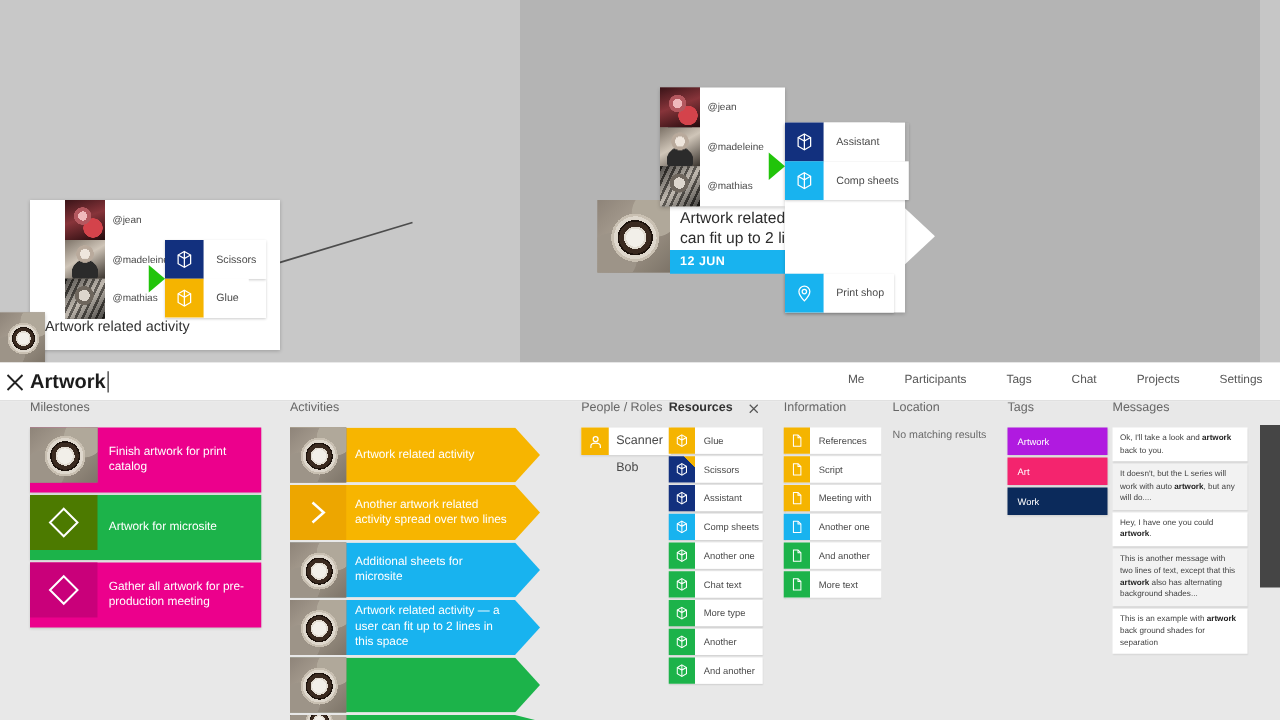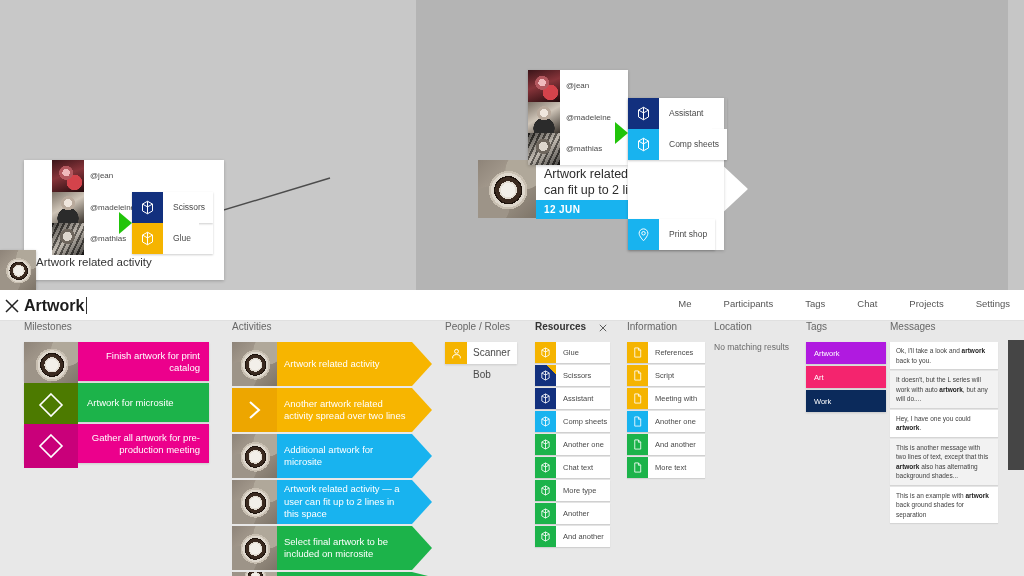--- a/index.html
+++ b/index.html
@@ -91,21 +91,21 @@
   .navtabs { position: absolute; right: 14px; top: 8px; display: flex; gap: 32px; }
   .navtabs span { font-size: 9.5px; color: #555; cursor: pointer; }
 
   .cols { position: absolute; left: 0; top: 31px; width: 1024px; height: 255px; }
   .col { position: absolute; top: 0; }
   .col-h { font-size: 10px; color: #666; margin-bottom: 10px; white-space: nowrap; }
   .col-h.active { font-weight: bold; color: #333; }
   .col-h .cx { display: inline-block; margin-left: 10px; vertical-align: -2px; cursor: pointer; }
 
   
-  .ms { display: flex; height: 39px; margin-bottom: 2px; box-shadow: 0 1px 2px rgba(0,0,0,.13); text-align: right; }
+  .ms { display: flex; height: 52px; margin-bottom: 2px; box-shadow: 0 1px 2px rgba(0,0,0,.13); }
   .ms .ic { width: 54px; height: 44px; display: flex; align-items: center; justify-content: center; }
   .ms .tx { flex: 1; display: flex; align-items: center; padding: 0 9px; font-size: 9.5px; line-height: 12px; color: #fff; }
 
   
   .act { position: relative; height: 44px; margin-bottom: 2px; width: 200px; }
   .act .bg { position: absolute; inset: 0; clip-path: polygon(0 0, 90% 0, 100% 50%, 90% 100%, 0 100%); }
   .act .ic { position: absolute; left: 0; top: 0; width: 45px; height: 44px; display: flex; align-items: center; justify-content: center; }
   .act .tx { position: absolute; left: 52px; top: 0; right: 24px; height: 44px; display: flex; align-items: center;
              font-size: 9.5px; line-height: 12.5px; color: #fff; }
 
@@ -298,39 +298,38 @@
           <div class="ic" style="background:#eda600">
             <svg width="20" height="22" viewBox="0 0 20 22">
                 <path d="M5 3 L14 11 L5 19" fill="none" stroke="#fff" stroke-width="2"></path>
               </svg>
           </div>
           <div class="tx">Another artwork related activity spread over two lines</div>
         </div>
         <div class="act">
           <div class="bg" style="background:#18b3ef"></div>
           <div class="ic thumb-coffee"></div>
-          <div class="tx">Additional artwork for microsite</div>
+          <div class="tx">Additional sheets for microsite</div>
         </div>
         <div class="act">
           <div class="bg" style="background:#18b3ef"></div>
           <div class="ic thumb-coffee"></div>
           <div class="tx">Artwork related activity — a user can fit up to 2 lines in this space</div>
         </div>
         <div class="act">
           <div class="bg" style="background:#1cb34a"></div>
           <div class="ic thumb-coffee"></div>
-          <div class="tx">Select final artwork to be included on microsite</div>
         </div>
         <div class="act" style="height:10px;">
           <div class="bg" style="background:#1cb34a"></div>
           <div class="ic thumb-coffee" style="height:10px;"></div>
         </div>
       </div>
 
-      <div class="col" style="left:445px;width:80px;">
+      <div class="col" style="left:465px;width:80px;">
         <div class="col-h">People / Roles</div>
         <div class="person">
           <div class="ic" style="background:#f5b400">
             <svg width="13" height="13" viewBox="0 0 24 24" fill="none" stroke="#fff" stroke-width="1.8">
                 <circle cx="12" cy="8" r="3.6"></circle>
                 <path d="M5 21v-2.5c0-2.8 3.1-4.5 7-4.5s7 1.7 7 4.5V21"></path>
               </svg>
           </div>
           <div class="tx">Scanner Bob</div>
         </div>

